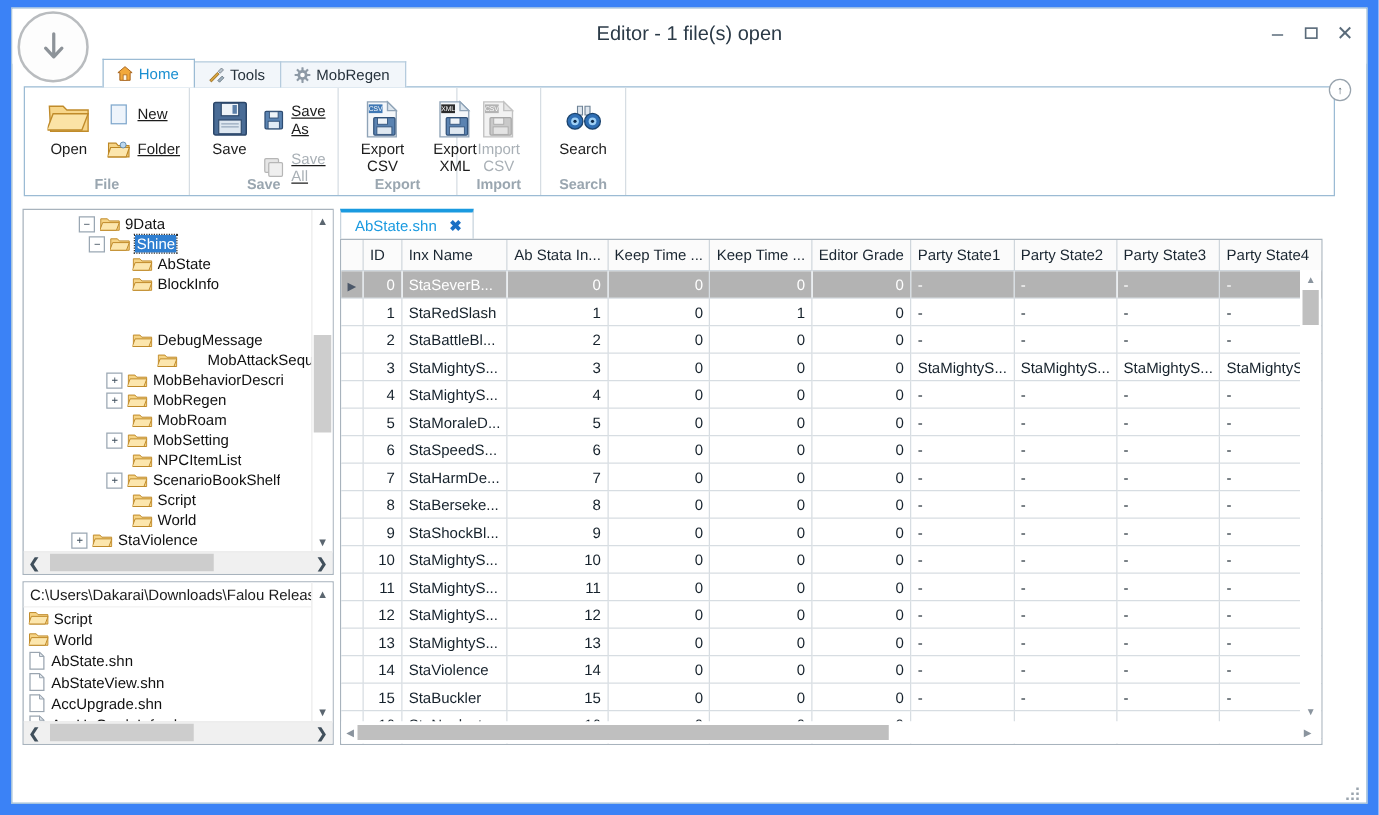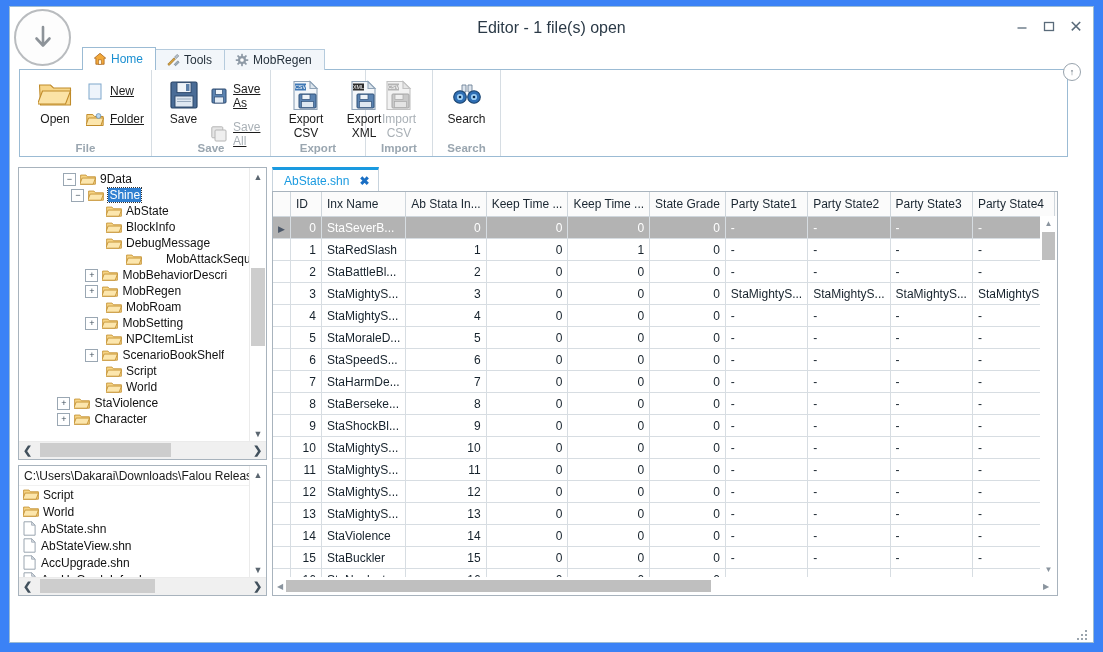--- a/index.html
+++ b/index.html
@@ -675,21 +675,21 @@
         <div class="trow" style="padding-left: 72px;">
           <span class="expander-spacer"></span>
           <span style="display: flex;">
             <svg class="folder-ic" viewBox="0 0 18 14">
               <path d="M0.7 2 h6 l1.7 1.9 h8.9 v8.4 h-16.6 z" fill="#f6d486" stroke="#c08b2a" stroke-width="0.9"></path>
               <path d="M2.4 5.4 h15 l-2.6 6.9 h-15 z" fill="#fce6ad" stroke="#c08b2a" stroke-width="0.9"></path>
             </svg>
           </span>
           <span class="tlabel">BlockInfo</span>
         </div>
-        <div class="trow" style="padding-left: 72px;">
+        <div class="trow" style="padding-left: 72px; margin-top: 29px;">
           <span class="expander-spacer"></span>
           <span style="display: flex;">
             <svg class="folder-ic" viewBox="0 0 18 14">
               <path d="M0.7 2 h6 l1.7 1.9 h8.9 v8.4 h-16.6 z" fill="#f6d486" stroke="#c08b2a" stroke-width="0.9"></path>
               <path d="M2.4 5.4 h15 l-2.6 6.9 h-15 z" fill="#fce6ad" stroke="#c08b2a" stroke-width="0.9"></path>
             </svg>
           </span>
           <span class="tlabel">DebugMessage</span>
         </div>
         <div class="trow" style="padding-left: 72px; gap: 20px;">
@@ -895,21 +895,21 @@
     <div class="grid-wrap">
       <table class="grid">
         <thead>
           <tr id="grid-head-row">
               <th class="rowhdr"></th>
               <th style="width: 95px;">ID</th>
               <th style="width: 84px;">Inx Name</th>
               <th style="width: 75px;">Ab Stata In...</th>
               <th style="width: 75px;">Keep Time ...</th>
               <th style="width: 75px;">Keep Time ...</th>
-              <th style="width: 75px;">State Grade</th>
+              <th style="width: 75px;">Editor Grade</th>
               <th style="width: 75px;">Party State1</th>
               <th style="width: 75px;">Party State2</th>
               <th style="width: 75px;">Party State3</th>
               <th style="width: 75px;">Party State4</th>
               <th style="width: 24px;">Party</th>
             </tr>
         </thead>
         <tbody id="grid-body">
             <tr class="sel">
               <td class="rowhdr"><span class="rowmark">▶</span></td>

